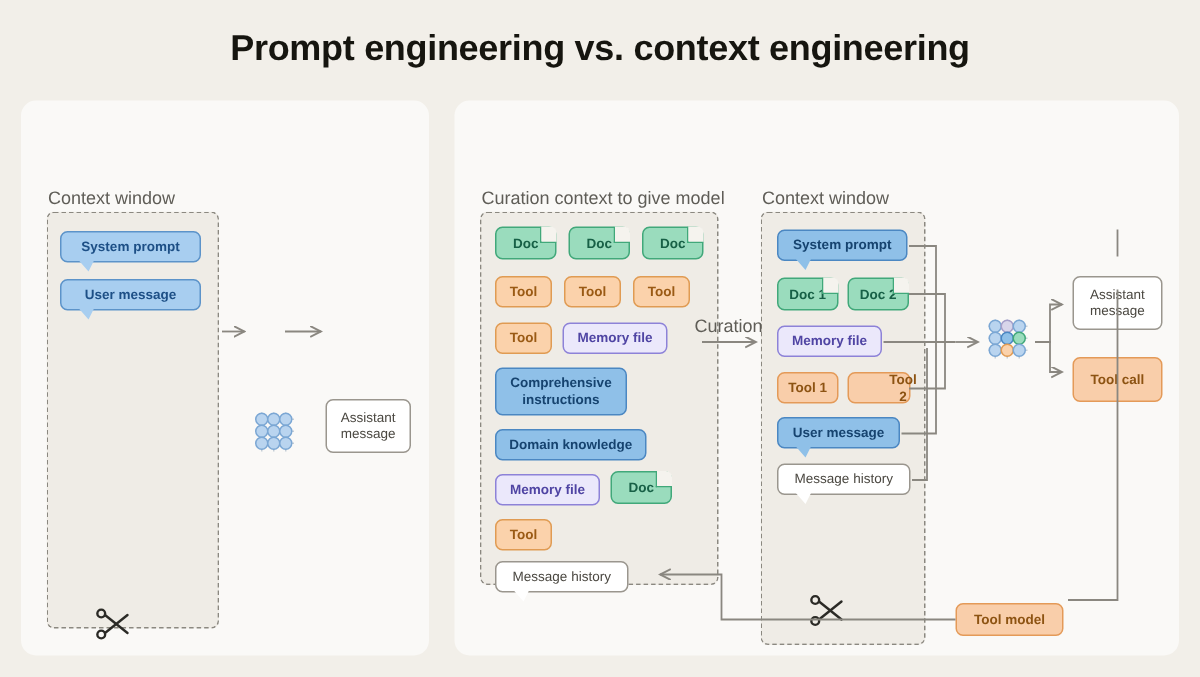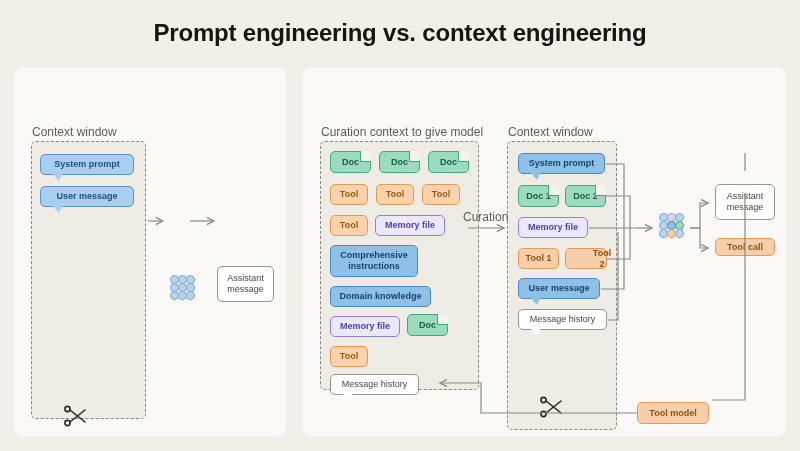--- a/index.html
+++ b/index.html
@@ -298,21 +298,21 @@
       <span style="left:4px;top:20px;"></span>
       <span style="left:12px;top:20px;background:#fbd2ab;border-color:#e09b53;"></span>
       <span style="left:20px;top:20px;"></span>
     </div>
 
     <div class="chip white" style="left:412px;top:117px;width:60px;height:36px;white-space:pre-line;">
       <span>Assistant
 message</span>
     </div>
 
-    <div class="chip orange2" style="left:412px;top:171px;width:60px;height:18px;">
+    <div class="chip orange2" style="left:412px;top:171px;width:60px;height:30px;">
       <span>Tool call</span>
     </div>
 
     <div class="chip orange2" style="left:334px;top:335px;width:72px;height:22px;">
       <span>Tool model</span>
     </div>
   </div>
 
   <svg class="wires">
     <defs>

